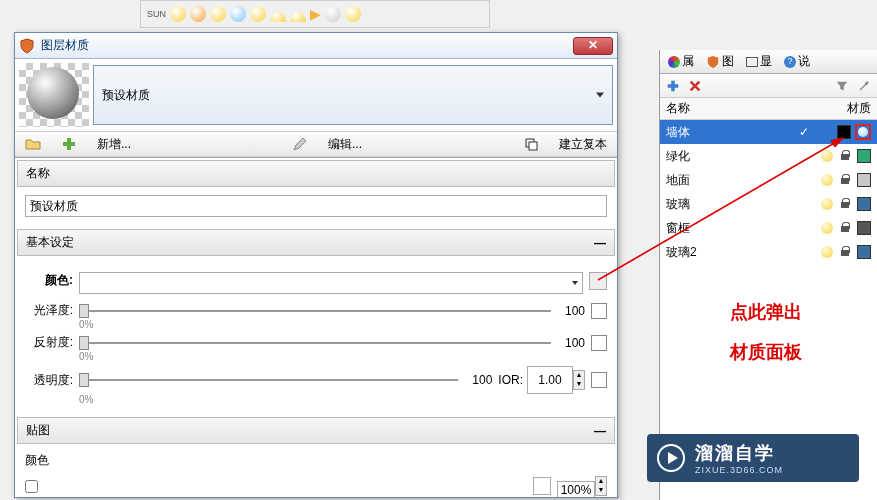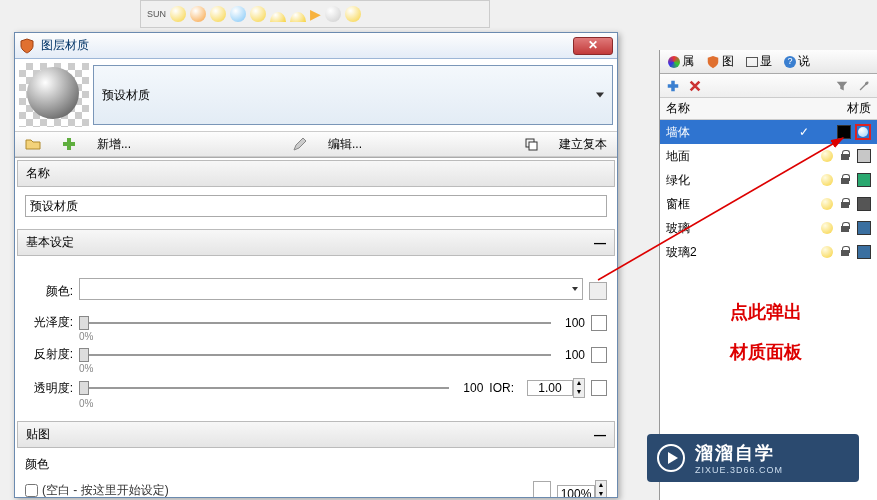--- a/index.html
+++ b/index.html
@@ -18,34 +18,34 @@
 .preview-select{flex:1;height:60px;border:1px solid #7a96b8;background:linear-gradient(#f4f8fc,#e3ecf5);display:flex;align-items:center;padding:0 8px;position:relative;margin-left:4px;}
 .preview-select .caret{position:absolute;right:8px;top:50%;transform:translateY(-50%);border-left:4px solid transparent;border-right:4px solid transparent;border-top:5px solid #333;}
 .action-row{height:26px;background:linear-gradient(#fdfdfd,#e8e8e8);border-top:1px solid #ccc;border-bottom:1px solid #ccc;display:flex;align-items:center;padding:0 10px;gap:20px;}
 .action-row .spacer{flex:1;}
 .icon16{width:16px;height:16px;display:inline-block;}
 .content-area{height:340px;overflow-y:scroll;background:#fff;border-top:1px solid #aaa;}
 .section-h{background:linear-gradient(#f7f7f7,#e5e5e5);border:1px solid #bbb;margin:2px;padding:4px 8px;font-weight:normal;font-size:14px;display:flex;align-items:center;}
 .section-h .collapse{margin-left:auto;font-weight:bold;}
 .section-body{padding:6px 10px 10px 10px;}
 .text-input{width:100%;height:22px;border:1px solid #aaa;padding:0 4px;background:#fff;}
-.row{display:flex;align-items:flex-end;margin:14px 0;}
+.row{display:flex;align-items:flex-start;margin:8px 0;font-weight:bold;}
 .row label{width:48px;text-align:right;margin-right:6px;}
 .color-combo{flex:1;height:22px;border:1px solid #aaa;background:#fff;position:relative;}
 .color-combo::after{content:"";position:absolute;right:4px;top:8px;border-left:3px solid transparent;border-right:3px solid transparent;border-top:4px solid #333;}
 .link-toggle{width:18px;height:18px;border:1px solid #aaa;margin-left:6px;background:#eee;}
 .slider-row{display:flex;align-items:center;margin:4px 0;}
 .slider-row label{width:48px;text-align:right;margin-right:6px;}
 .slider-track{flex:1;height:16px;position:relative;}
 .slider-track::before{content:"";position:absolute;left:0;right:0;top:7px;height:2px;background:#999;}
 .slider-thumb{position:absolute;left:0;top:1px;width:10px;height:14px;background:#ddd;border:1px solid #888;}
 .slider-start{font-size:10px;color:#888;margin-left:54px;margin-top:-4px;}
 .slider-end{width:28px;text-align:right;margin:0 6px;}
 .slider-sw{width:16px;height:16px;border:1px solid #888;background:#fff;}
-.ior-box{width:46px;height:16px;border:1px solid #aaa;text-align:center;margin-left:13px;}
+.ior-box{width:46px;height:28px;border:1px solid #aaa;text-align:center;margin-left:4px;}
 .spin{width:12px;height:20px;border:1px solid #aaa;background:#eee;display:flex;flex-direction:column;}
 .spin div{flex:1;font-size:7px;text-align:center;line-height:8px;}
 .map-row{display:flex;align-items:center;margin:4px 0;}
 .map-row input[type=checkbox]{margin-right:4px;}
 .map-row .hint{color:#333;}
 .map-row .pick{margin-left:auto;width:18px;height:18px;border:1px solid #aaa;}
 .map-row .pct{width:38px;height:18px;border:1px solid #aaa;margin-left:6px;text-align:center;margin-top:8px;}
 .right-panel{position:absolute;right:0;top:50px;width:218px;height:450px;background:#fff;border-left:1px solid #999;}
 .right-tabs{height:24px;display:flex;align-items:center;background:linear-gradient(#fdfdfd,#e8e8e8);border-bottom:1px solid #aaa;padding:0 4px;gap:4px;}
 .right-tabs .tab{display:flex;align-items:center;gap:2px;padding:0 4px;}
@@ -185,21 +185,20 @@
     </div>
 
     <div class="section-h">
       <span>贴图</span>
       <span class="collapse">—</span>
     </div>
     <div class="section-body">
       <div style="margin-bottom:4px;">颜色</div>
       <div class="map-row">
         <input type="checkbox" style="">
-        <span class="hint">(空白 - 按这里开始设定)</span>
         <div class="pick"></div>
         <input class="pct" value="100%" style="">
         <div class="spin">
             <div>▲</div>
             <div>▼</div>
           </div>
       </div>
       <div style="margin-top:6px;">透明</div>
     </div>
   </div>
@@ -247,42 +246,42 @@
     <span>材质</span>
   </div>
   <div class="layer-list" id="layer-list">
       <div class="layer-row selected">
         <span class="lname">墙体</span>
         <span style="margin-right: 28px;">✓</span>
         <span class="sw" style="background: rgb(0, 0, 0);"></span>
         <span class="mat-trigger"></span>
       </div>
       <div class="layer-row">
+        <span class="lname">绿化</span>
+        <span class="bulb"></span>
+        <span class="lock"></span>
+        <span class="sw" style="background: rgb(42, 168, 111);"></span>
+      </div>
+      <div class="layer-row">
         <span class="lname">地面</span>
         <span class="bulb"></span>
         <span class="lock"></span>
         <span class="sw" style="background: rgb(199, 199, 199);"></span>
       </div>
       <div class="layer-row">
-        <span class="lname">绿化</span>
-        <span class="bulb"></span>
-        <span class="lock"></span>
-        <span class="sw" style="background: rgb(42, 168, 111);"></span>
+        <span class="lname">玻璃</span>
+        <span class="bulb"></span>
+        <span class="lock"></span>
+        <span class="sw" style="background: rgb(58, 111, 160);"></span>
       </div>
       <div class="layer-row">
         <span class="lname">窗框</span>
         <span class="bulb"></span>
         <span class="lock"></span>
         <span class="sw" style="background: rgb(85, 85, 85);"></span>
-      </div>
-      <div class="layer-row">
-        <span class="lname">玻璃</span>
-        <span class="bulb"></span>
-        <span class="lock"></span>
-        <span class="sw" style="background: rgb(58, 111, 160);"></span>
       </div>
       <div class="layer-row">
         <span class="lname">玻璃2</span>
         <span class="bulb"></span>
         <span class="lock"></span>
         <span class="sw" style="background: rgb(58, 111, 160);"></span>
       </div>
     </div>
 </div>
 

